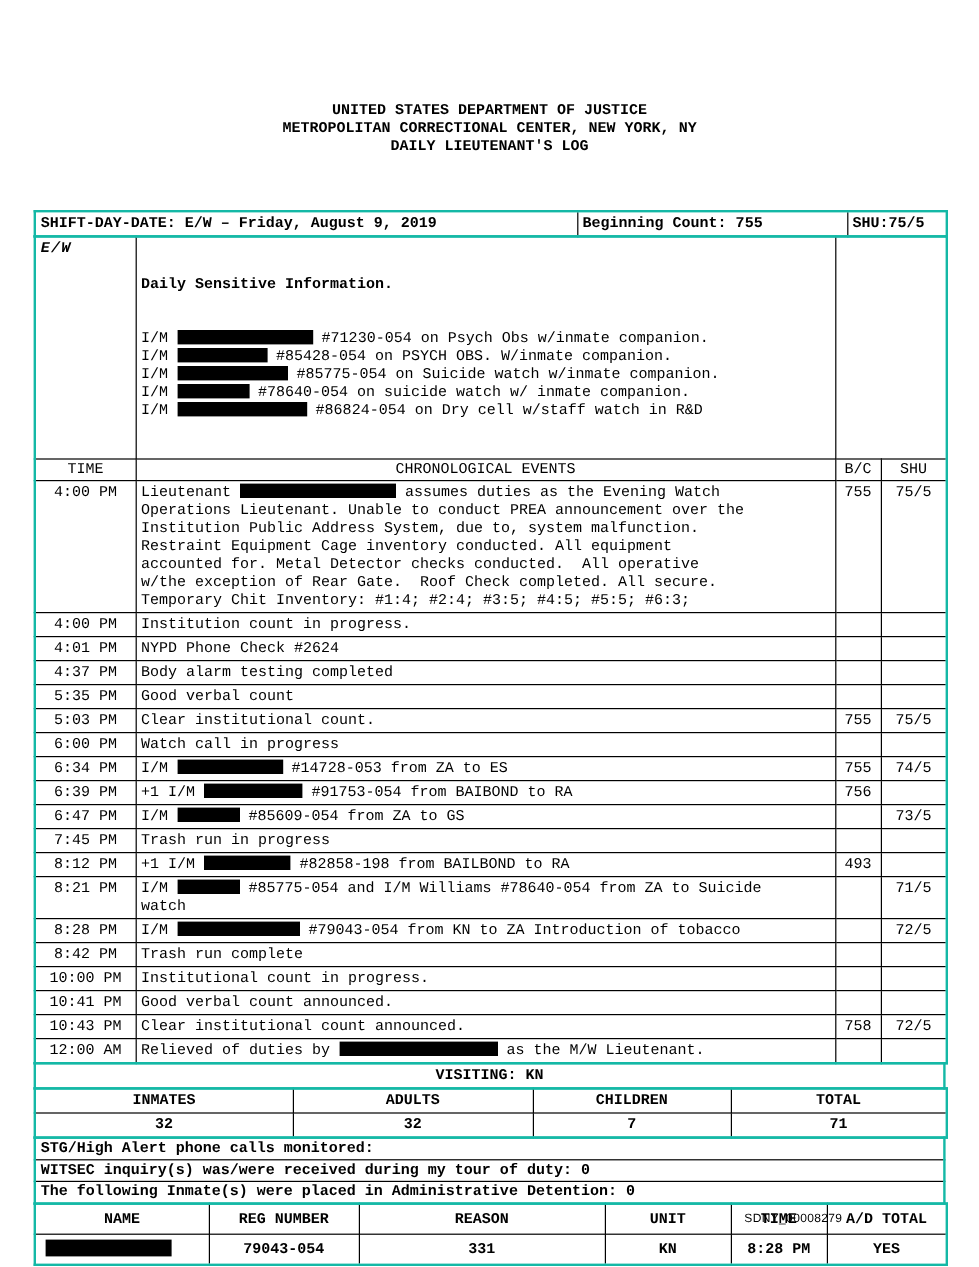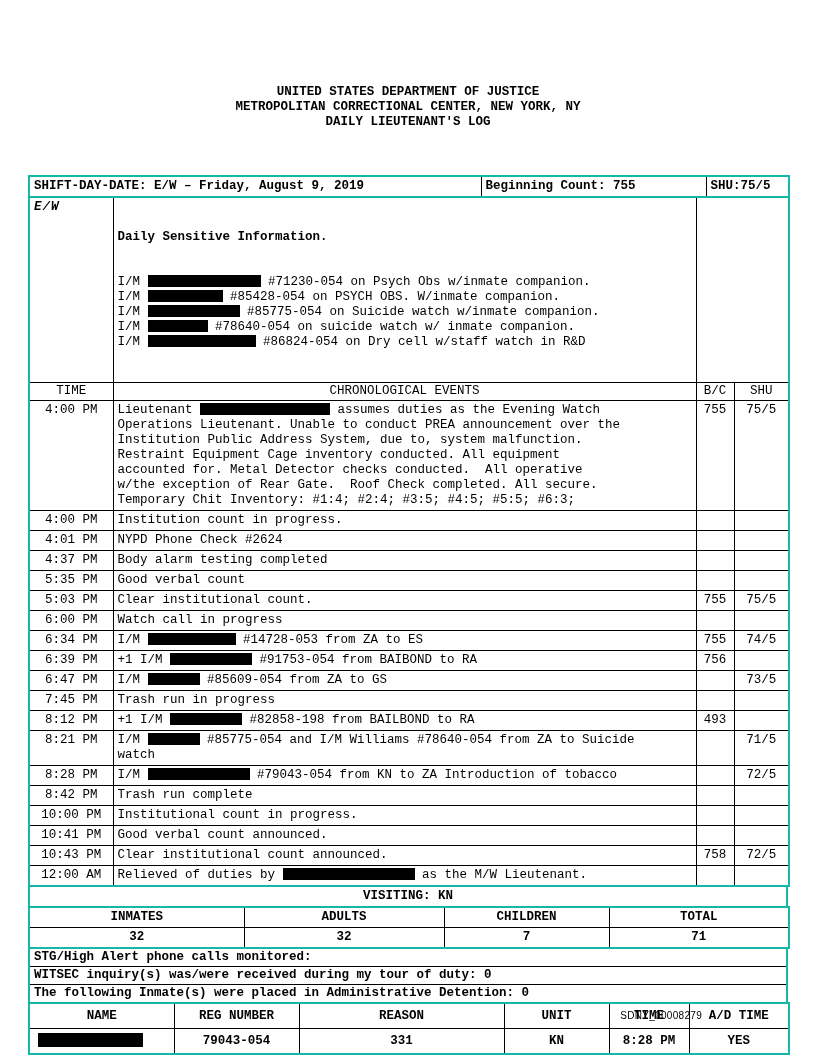--- a/index.html
+++ b/index.html
@@ -263,21 +263,21 @@
           <col style="width:80px">
           <col style="width:100px">
         </colgroup>
       <tbody>
           <tr>
         <td>NAME</td>
         <td>REG NUMBER</td>
         <td>REASON</td>
         <td>UNIT</td>
         <td>TIME</td>
-        <td>A/D TIME</td>
+        <td>A/D TOTAL</td>
       </tr>
       </tbody>
         <tbody>
           <tr>
             <td class="a-name"><span class="redact" style="width:105px"></span></td>
             <td>79043-054</td>
             <td>331</td>
             <td>KN</td>
             <td>8:28 PM</td>
             <td>YES</td>

